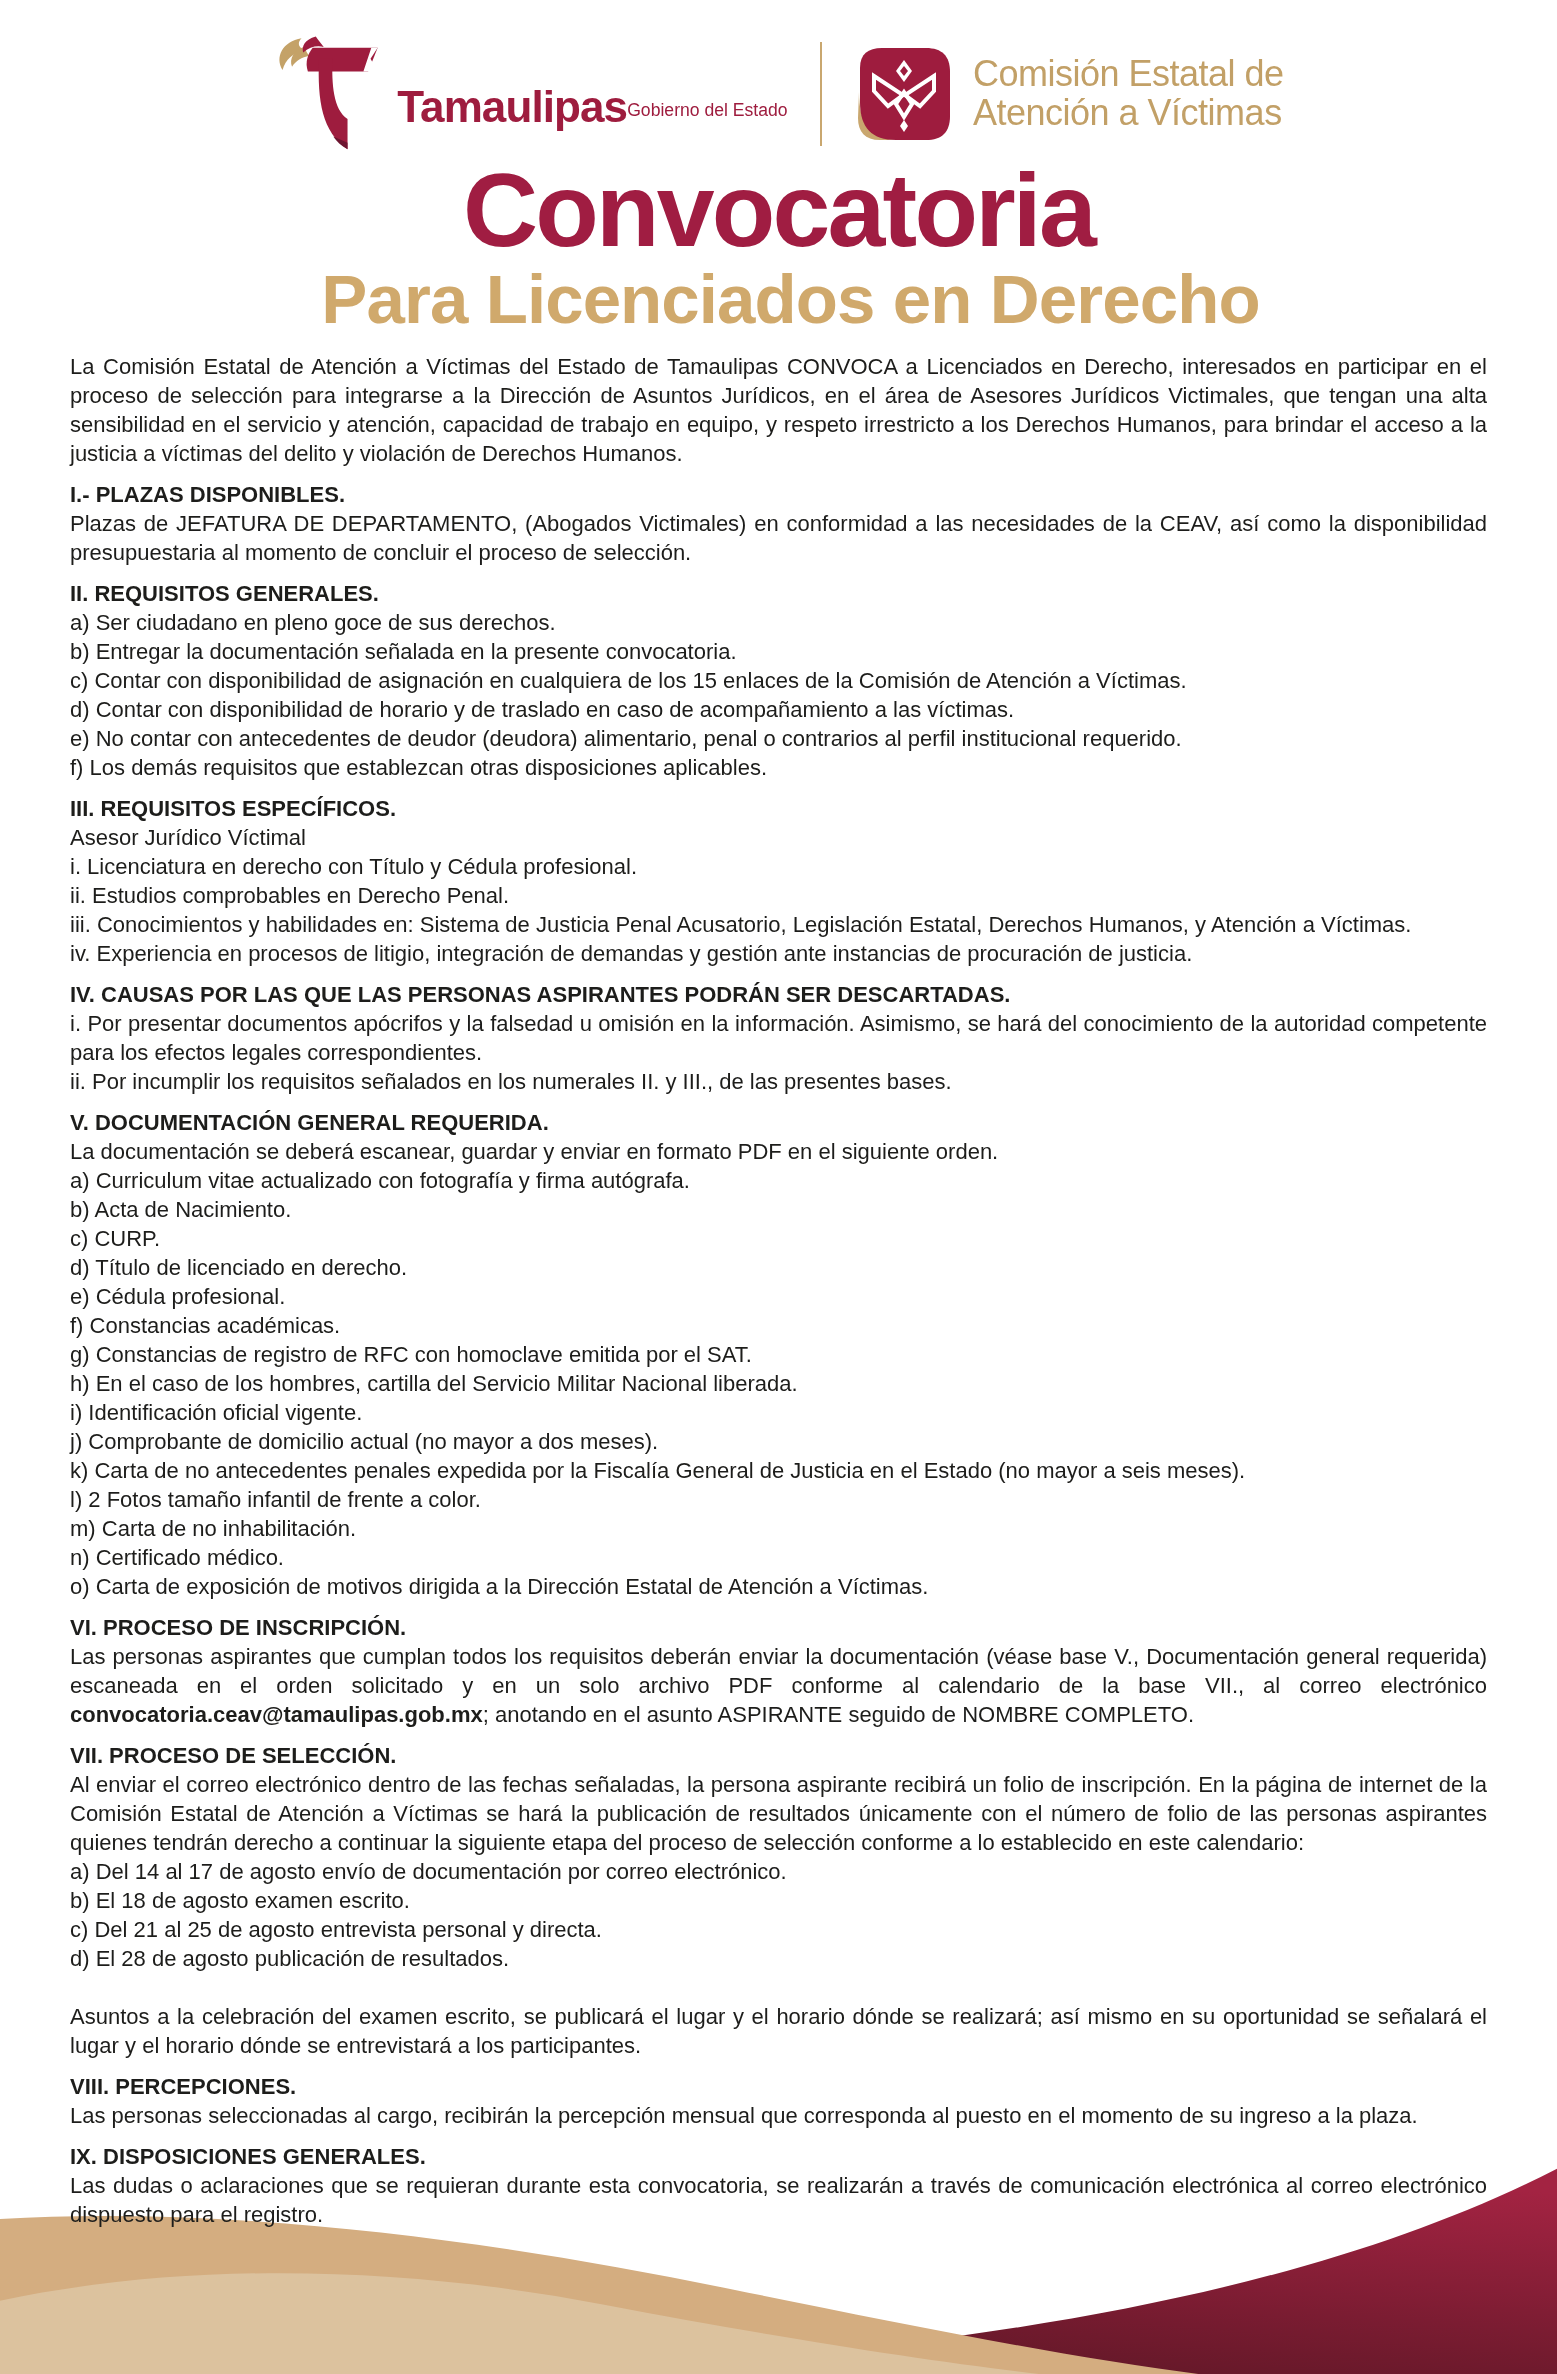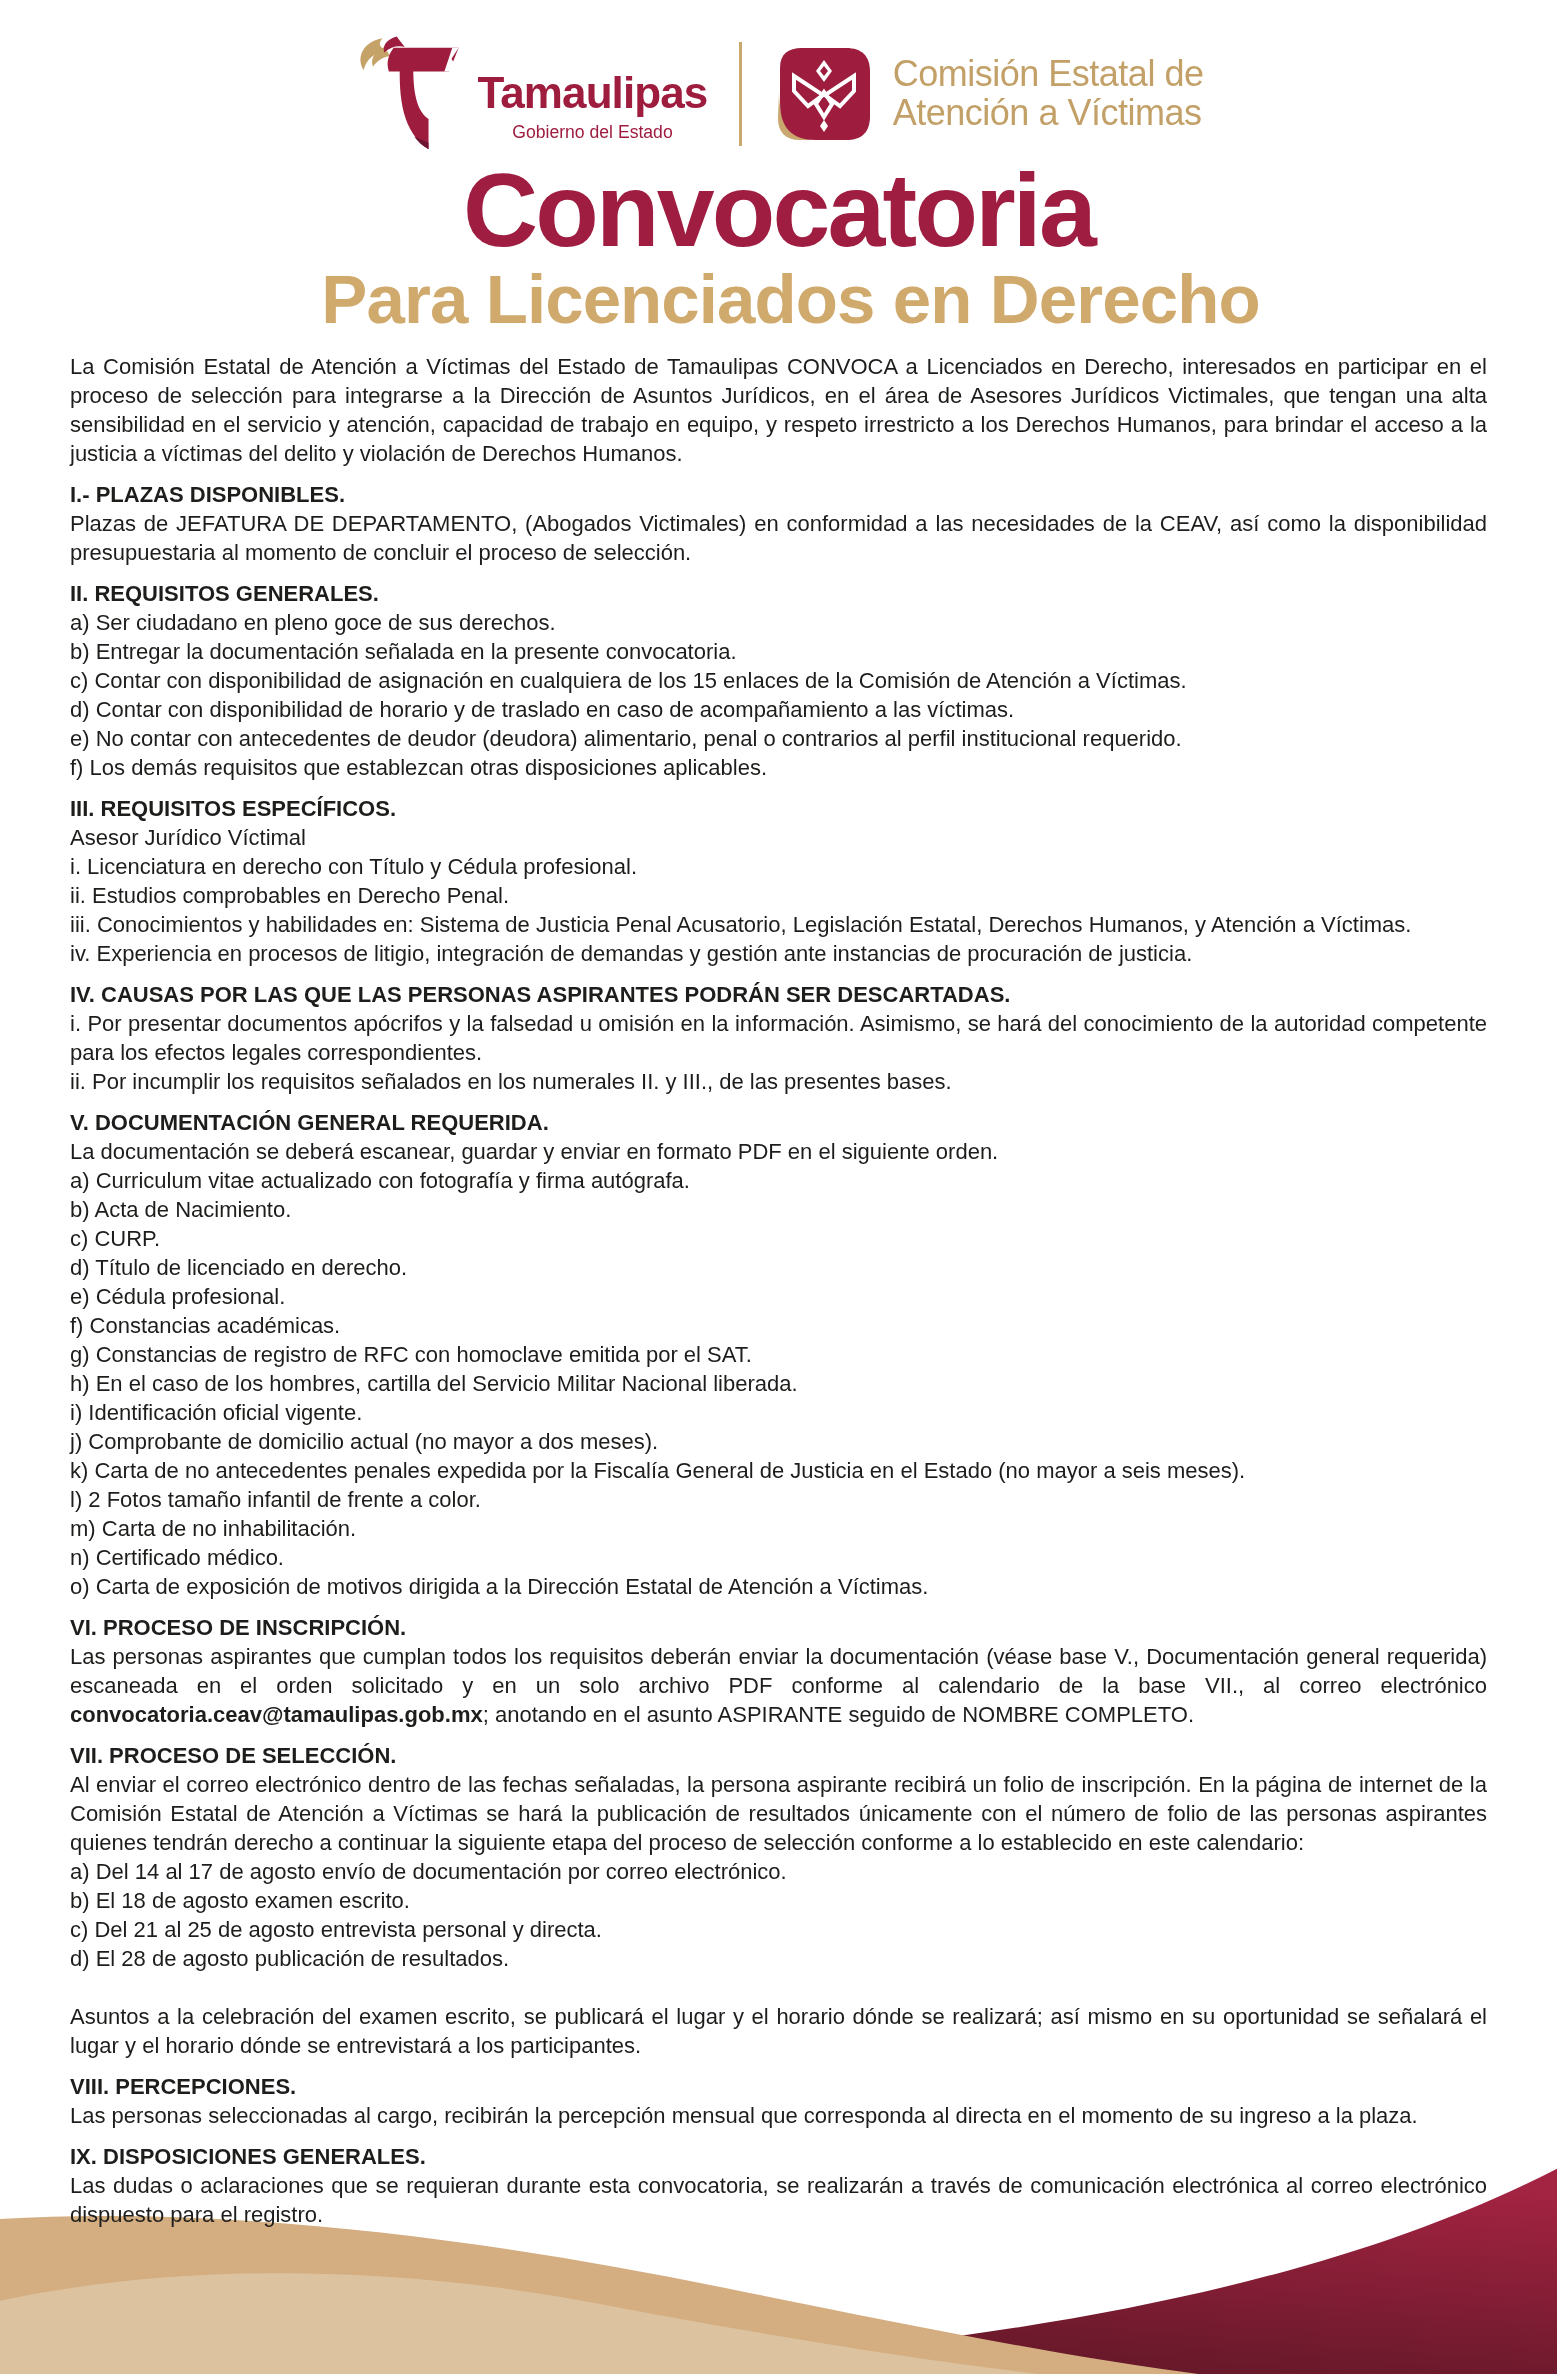--- a/index.html
+++ b/index.html
@@ -8,21 +8,21 @@
     background:#ffffff;
     font-family:"Liberation Sans","DejaVu Sans",sans-serif;
     color:#1d1d1b;
   }
   
   .logo-row{
     display:flex;align-items:center;justify-content:center;
     gap:32px;margin-top:33px;height:122px;
   }
   .tam-logo{display:flex;align-items:center;gap:13px;}
-  .tam-text{display:flex;flex-direction:column;align-items:center;margin-top:26px;}
+  .tam-text{display:flex;flex-direction:row;align-items:center;margin-top:26px;}
   .tam-name{font-weight:700;font-size:44px;letter-spacing:-0.9px;color:#9e1c3e;line-height:1;}
   .tam-sub{font-size:17.6px;color:#9e1c3e;margin-top:6.5px;}
   .divider{width:2.8px;height:104px;background:#c9a76f;}
   .ceav-logo{display:flex;align-items:center;gap:18.6px;}
   .ceav-text{font-size:36px;line-height:1.08;color:#c2a067;letter-spacing:-0.5px;}
   
   .title-block{text-align:center;margin-top:1.9px;}
   .main-title{
     font-size:104px;font-weight:700;letter-spacing:-2.8px;line-height:1.02;
     color:#a01d42;
@@ -170,21 +170,21 @@
     <p>d) El 28 de agosto publicación de resultados.</p>
   </div>
 
   <div class="sec no-head">
 
     <p>Asuntos a la celebración del examen escrito, se publicará el lugar y el horario dónde se realizará; así mismo en su oportunidad se señalará el lugar y el horario dónde se entrevistará a los participantes.</p>
   </div>
 
   <div class="sec">
     <p class="sec-heading">VIII. PERCEPCIONES.</p>
-    <p>Las personas seleccionadas al cargo, recibirán la percepción mensual que corresponda al directa en el momento de su ingreso a la plaza.</p>
+    <p>Las personas seleccionadas al cargo, recibirán la percepción mensual que corresponda al puesto en el momento de su ingreso a la plaza.</p>
   </div>
 
   <div class="sec">
     <p class="sec-heading">IX. DISPOSICIONES GENERALES.</p>
     <p>Las dudas o aclaraciones que se requieran durante esta convocatoria, se realizarán a través de comunicación electrónica al correo electrónico dispuesto para el registro.</p>
   </div>
 
 </div>
 
 <svg class="footer-waves" viewBox="0 0 1679 240" preserveAspectRatio="none" aria-hidden="true">

